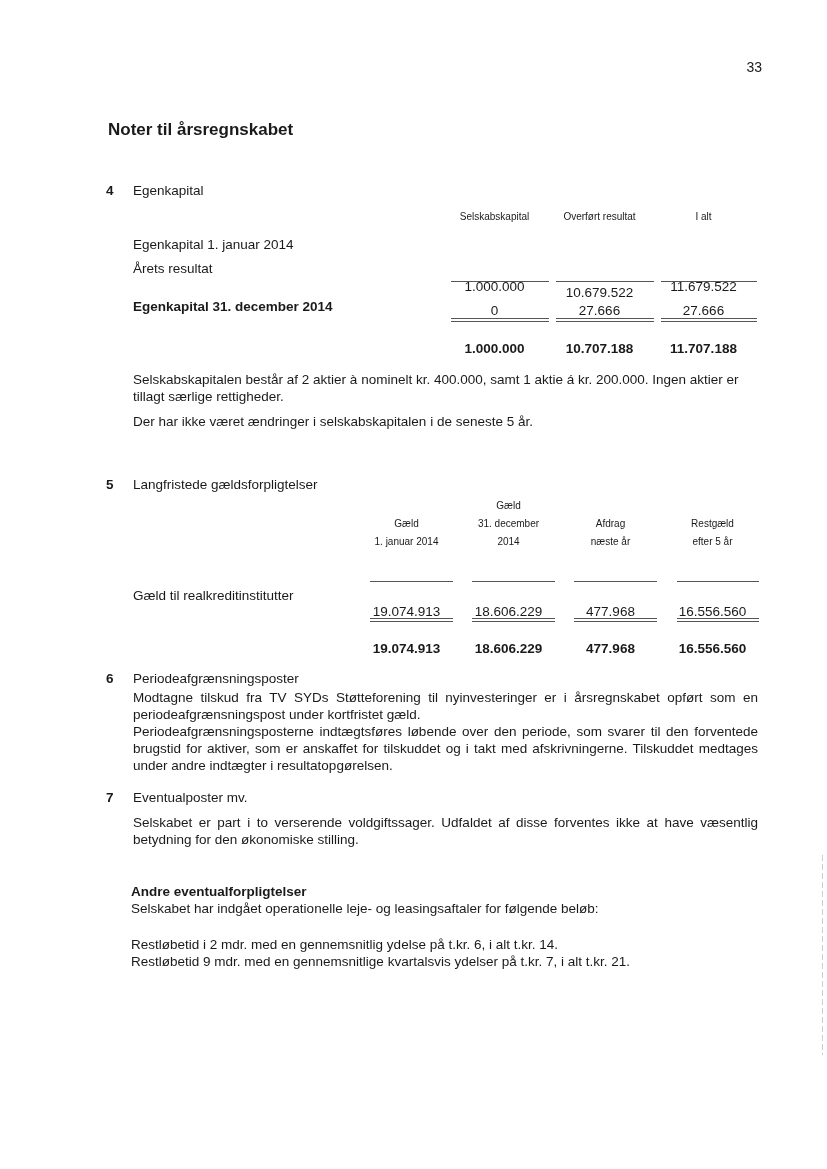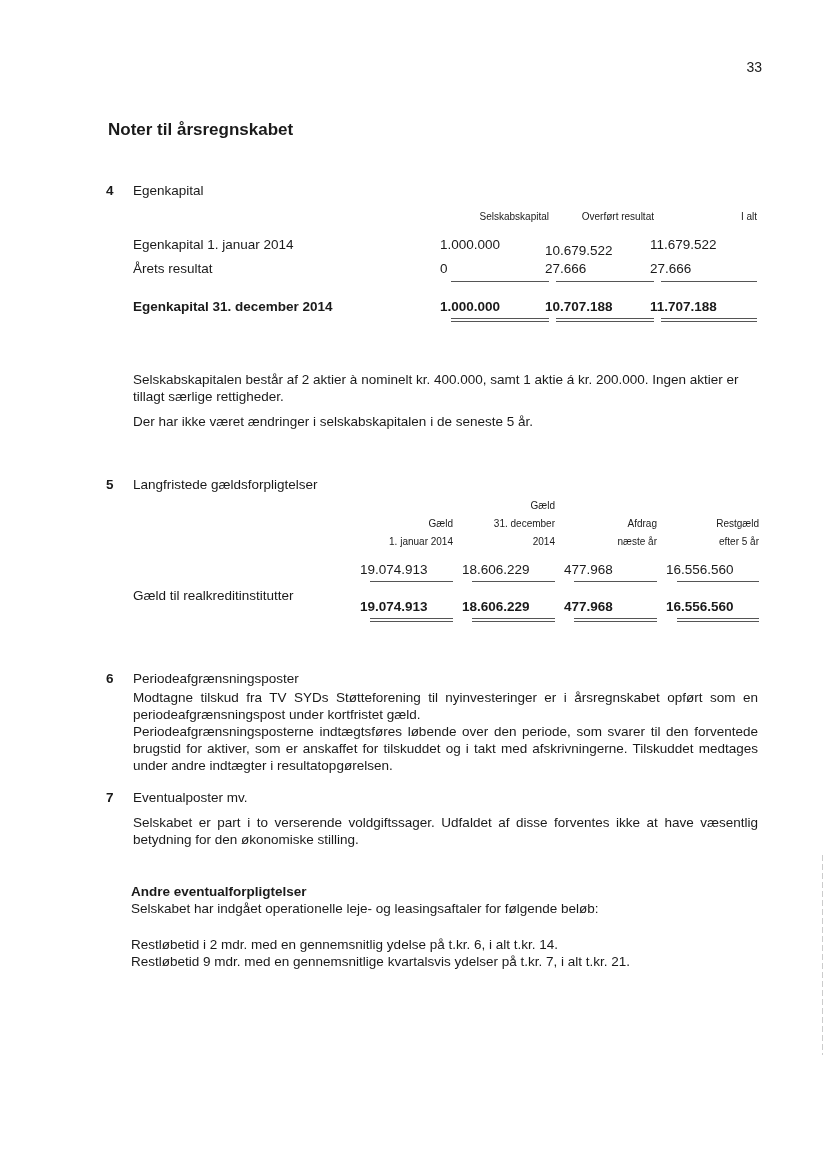--- a/index.html
+++ b/index.html
@@ -7,23 +7,23 @@
     width: 827px; height: 1169px; position: relative; overflow: hidden;
     font-family: "Liberation Sans", sans-serif; color: #1a1a1a;
   }
   .abs { position: absolute; }
   .page-number { right: 65px; top: 38px; font-size: 14px; margin-top: 21px; }
   .doc-title { left: 108px; top: 120px; font-size: 17px; font-weight: bold; }
   .note-num { left: 106px; font-size: 13.5px; font-weight: bold; }
   .note-title { left: 133px; font-size: 13.5px; font-weight: normal; text-align: center; }
   .row-label { left: 133px; font-size: 13.5px; }
   .row-label.bold { font-weight: bold; text-align: center; }
-  .cell { text-align: left; font-size: 13.5px; }
+  .cell { text-align: center; font-size: 13.5px; margin-top: 42px; }
   .cell.bold { font-weight: bold; }
-  .hdr { text-align: right; font-size: 10px; }
+  .hdr { text-align: center; font-size: 10px; }
   .line { height: 0; border-top: 1px solid #555; }
   .dline { height: 2px; border-top: 1px solid #555; border-bottom: 1px solid #555; }
   .para { left: 133px; width: 625px; font-size: 13.5px; line-height: 17px; }
   .para.justify { text-align: justify; }
   .sub-title { left: 131px; font-size: 13.5px; font-weight: bold; text-align: right; }
   .edge-mark { left: 822px; top: 855px; width: 1px; height: 200px;
     background: repeating-linear-gradient(to bottom, #ccc 0 6px, transparent 6px 9px); }
 </style>
 </head>
 <body>

